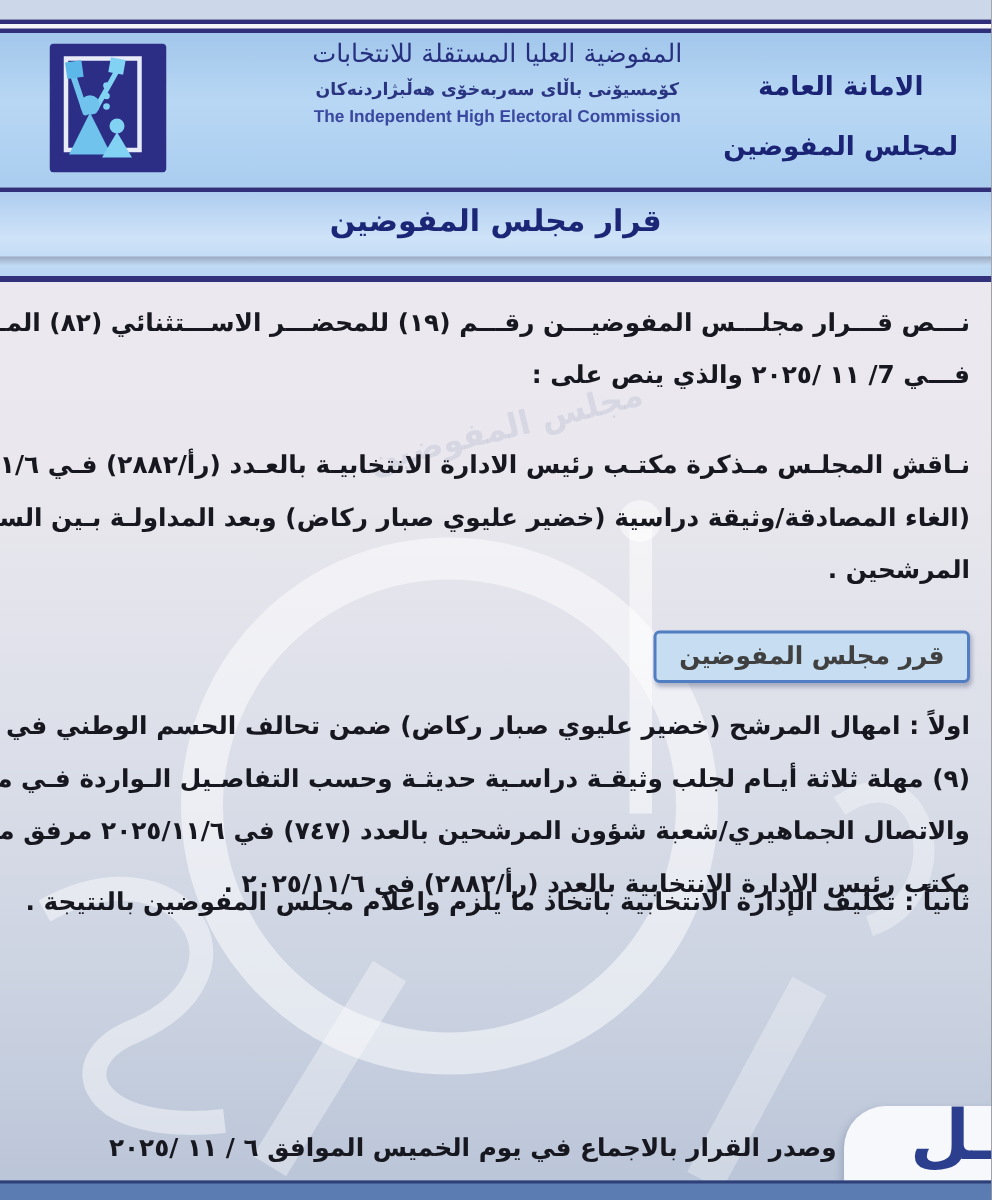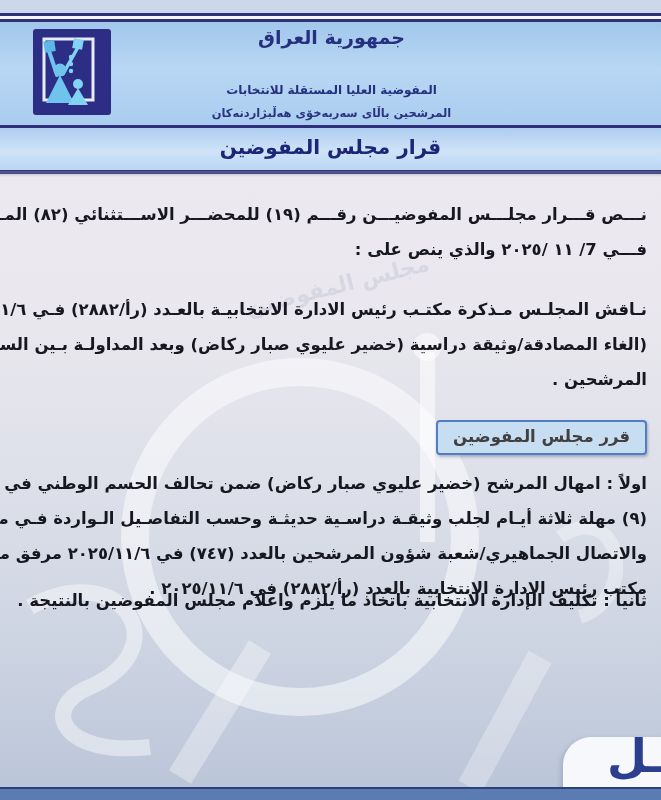--- a/index.html
+++ b/index.html
@@ -18,30 +18,30 @@
     background:#f4f6fa;border-top:3px solid #30307a;border-bottom:3px solid #30307a;
   }
   
   .header{
     position:absolute;top:22px;left:0;right:0;height:103px;
     background:linear-gradient(180deg,#a2c7eb 0%,#b8d7f4 45%,#aacdef 100%);
   }
   .logo{position:absolute;left:33px;top:7px;width:78px;height:86px;}
   .header-center{position:absolute;left:180px;right:178px;top:2px;text-align:center;color:#27307e;}
   .callig1{font-size:19px;font-weight:bold;line-height:26px;}
-  .callig2{font-size:12px;font-weight:bold;line-height:24px;margin-top:28px;}
+  .callig2{font-size:17px;font-weight:normal;line-height:24px;}
   .kurdish{font-size:11.5px;font-weight:bold;line-height:22px;color:#2a3480;}
   .english{font-family:"Liberation Sans",sans-serif;font-size:11.5px;font-weight:bold;line-height:16px;color:#3a48a0;}
   .header-right{
     position:absolute;right:18px;top:16px;width:165px;text-align:center;
     color:#1b2474;font-weight:bold;font-size:17.5px;line-height:40px;
   }
   
   .title-bar{
-    position:absolute;top:125px;left:0;right:0;height:49px;box-sizing:border-box;
+    position:absolute;top:125px;left:0;right:0;height:63px;box-sizing:border-box;
     border-top:3px solid #30307a;border-bottom:4px solid #32327c;
     background:linear-gradient(180deg,#aecdf0 0%,#cfe3f8 55%,#b9d6f3 100%);
     text-align:center;font-size:20px;font-weight:bold;color:#1c2676;line-height:38px;
   }
   .title-shadow{position:absolute;top:171px;left:0;right:0;height:6px;
     background:linear-gradient(180deg,rgba(120,126,145,.55),rgba(120,126,145,0));}
   
   .doc{position:absolute;top:177px;left:0;right:0;bottom:11px;overflow:hidden;direction:rtl;}
   .wm{position:absolute;inset:0;pointer-events:none;}
   .ghost-stamp{
@@ -100,26 +100,28 @@
 
       <circle cx="45" cy="55" r="5" fill="#82d2f4"></circle>
       <path d="M45 59 L35 76 L55 76 Z" fill="#82d2f4"></path>
 
       <circle cx="38" cy="28" r="2.2" fill="#82d2f4"></circle>
       <circle cx="38" cy="35" r="2.2" fill="#82d2f4"></circle>
       <circle cx="38" cy="42" r="2.2" fill="#82d2f4"></circle>
     </svg>
 
     <div class="header-center">
-      <div class="callig1">جمهورية العراق</div>
       <div class="callig2">المفوضية العليا المستقلة للانتخابات</div>
-      <div class="kurdish">المرشحين باڵاى سەربەخۆى هەڵبژاردنەكان</div>
+      <div class="kurdish">كۆمسيۆنى باڵاى سەربەخۆى هەڵبژاردنەكان</div>
+      <div class="english" dir="ltr">The Independent High Electoral Commission</div>
     </div>
 
     <div class="header-right">
+      <div>الامانة العامة</div>
+      <div>لمجلس المفوضين</div>
     </div>
   </div>
 
   <div class="title-bar">قرار مجلس المفوضين</div>
   <div class="title-shadow"></div>
 
   <div class="doc">
 
     <svg class="wm" viewBox="0 0 661 612" xmlns="http://www.w3.org/2000/svg">
       <circle cx="300" cy="360" r="165" fill="none" stroke="rgba(255,255,255,0.5)" stroke-width="28"></circle>
@@ -141,20 +143,21 @@
 
     <div class="badge">قرر مجلس المفوضين</div>
 
     <div class="line" style="top:297px">اولاً : امهال المرشح (خضير عليوي صبار ركاض) ضمن تحالف الحسم الوطني في محافظـة نينـوى تسلسل</div>
     <div class="line" style="top:332px">(٩) مهلة ثلاثة أيـام لجلب وثيقـة دراسـية حديثـة وحسب التفاصـيل الـواردة فـي مـذكرة دائـرة الاعلام</div>
     <div class="line" style="top:367px">والاتصال الجماهيري/شعبة شؤون المرشحين بالعدد (٧٤٧) في ٢٠٢٥/١١/٦ مرفق مـذكرة</div>
     <div class="line" style="top:402px">مكتب رئيس الادارة الانتخابية بالعدد (رأ/٢٨٨٢) في ٢٠٢٥/١١/٦ .</div>
 
     <div class="line" style="top:414px">ثانياً : تكليف الإدارة الانتخابية باتخاذ ما يلزم واعلام مجلس المفوضين بالنتيجة .</div>
 
+    <div class="closing">وصدر القرار بالاجماع في يوم الخميس الموافق  ٦ / ١١ /٢٠٢٥</div>
 
     <div class="corner-box">
       <span class="corner-glyph">ـل</span>
     </div>
   </div>
 
   <div class="footer-bar"></div>
 
 </div>
 

